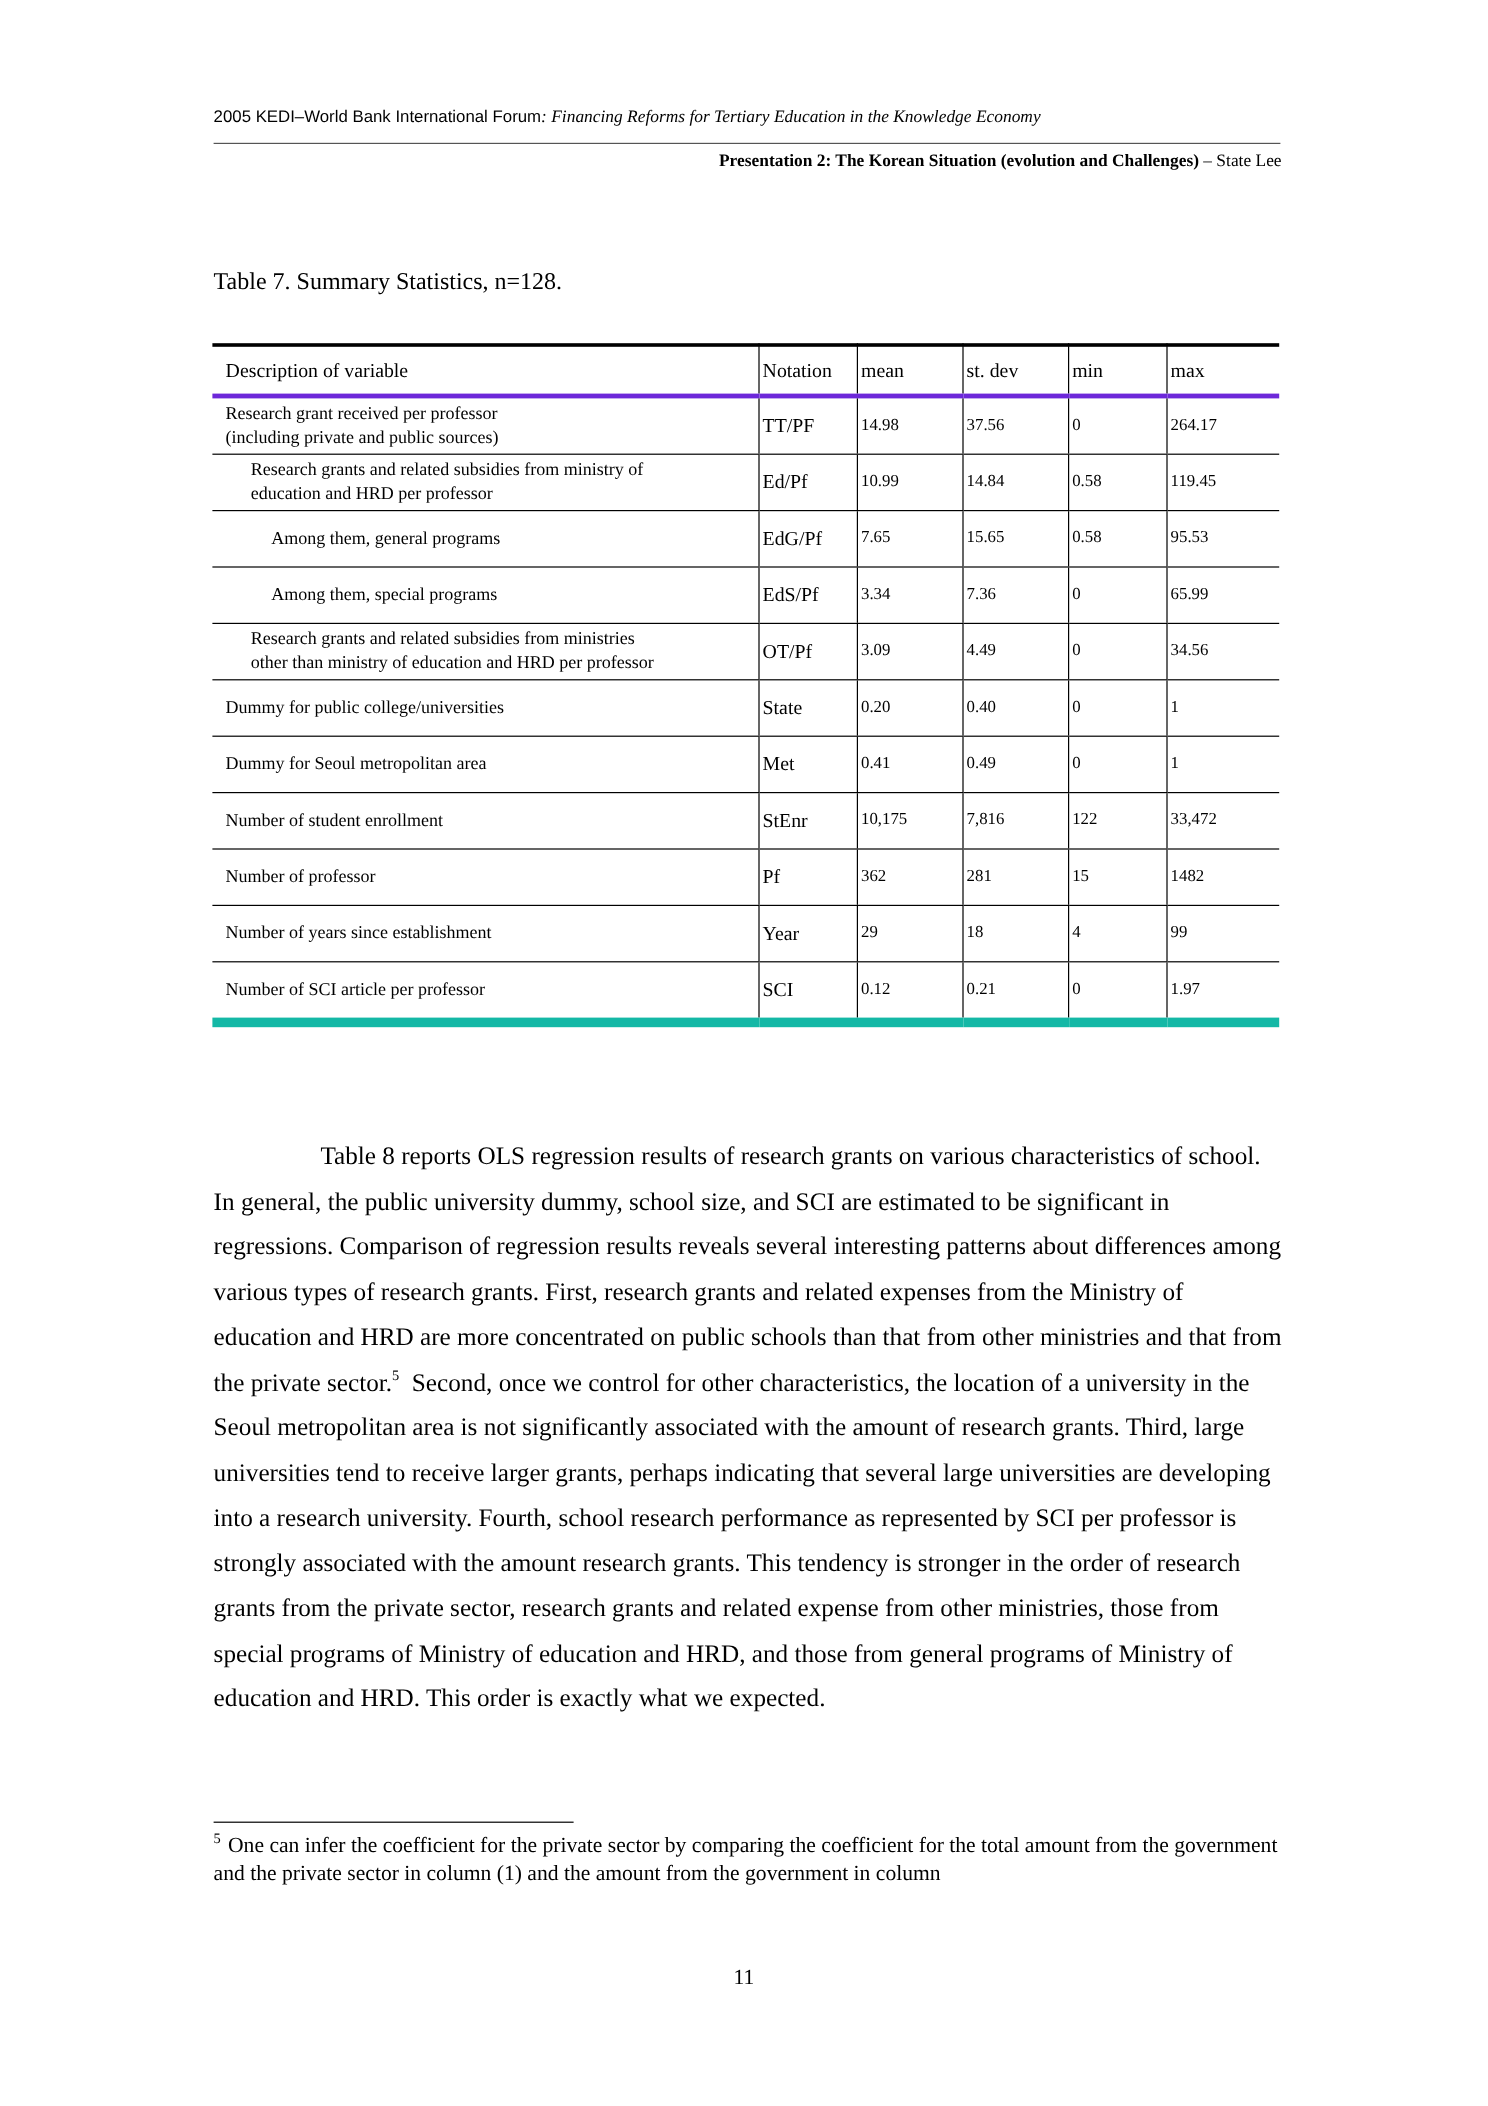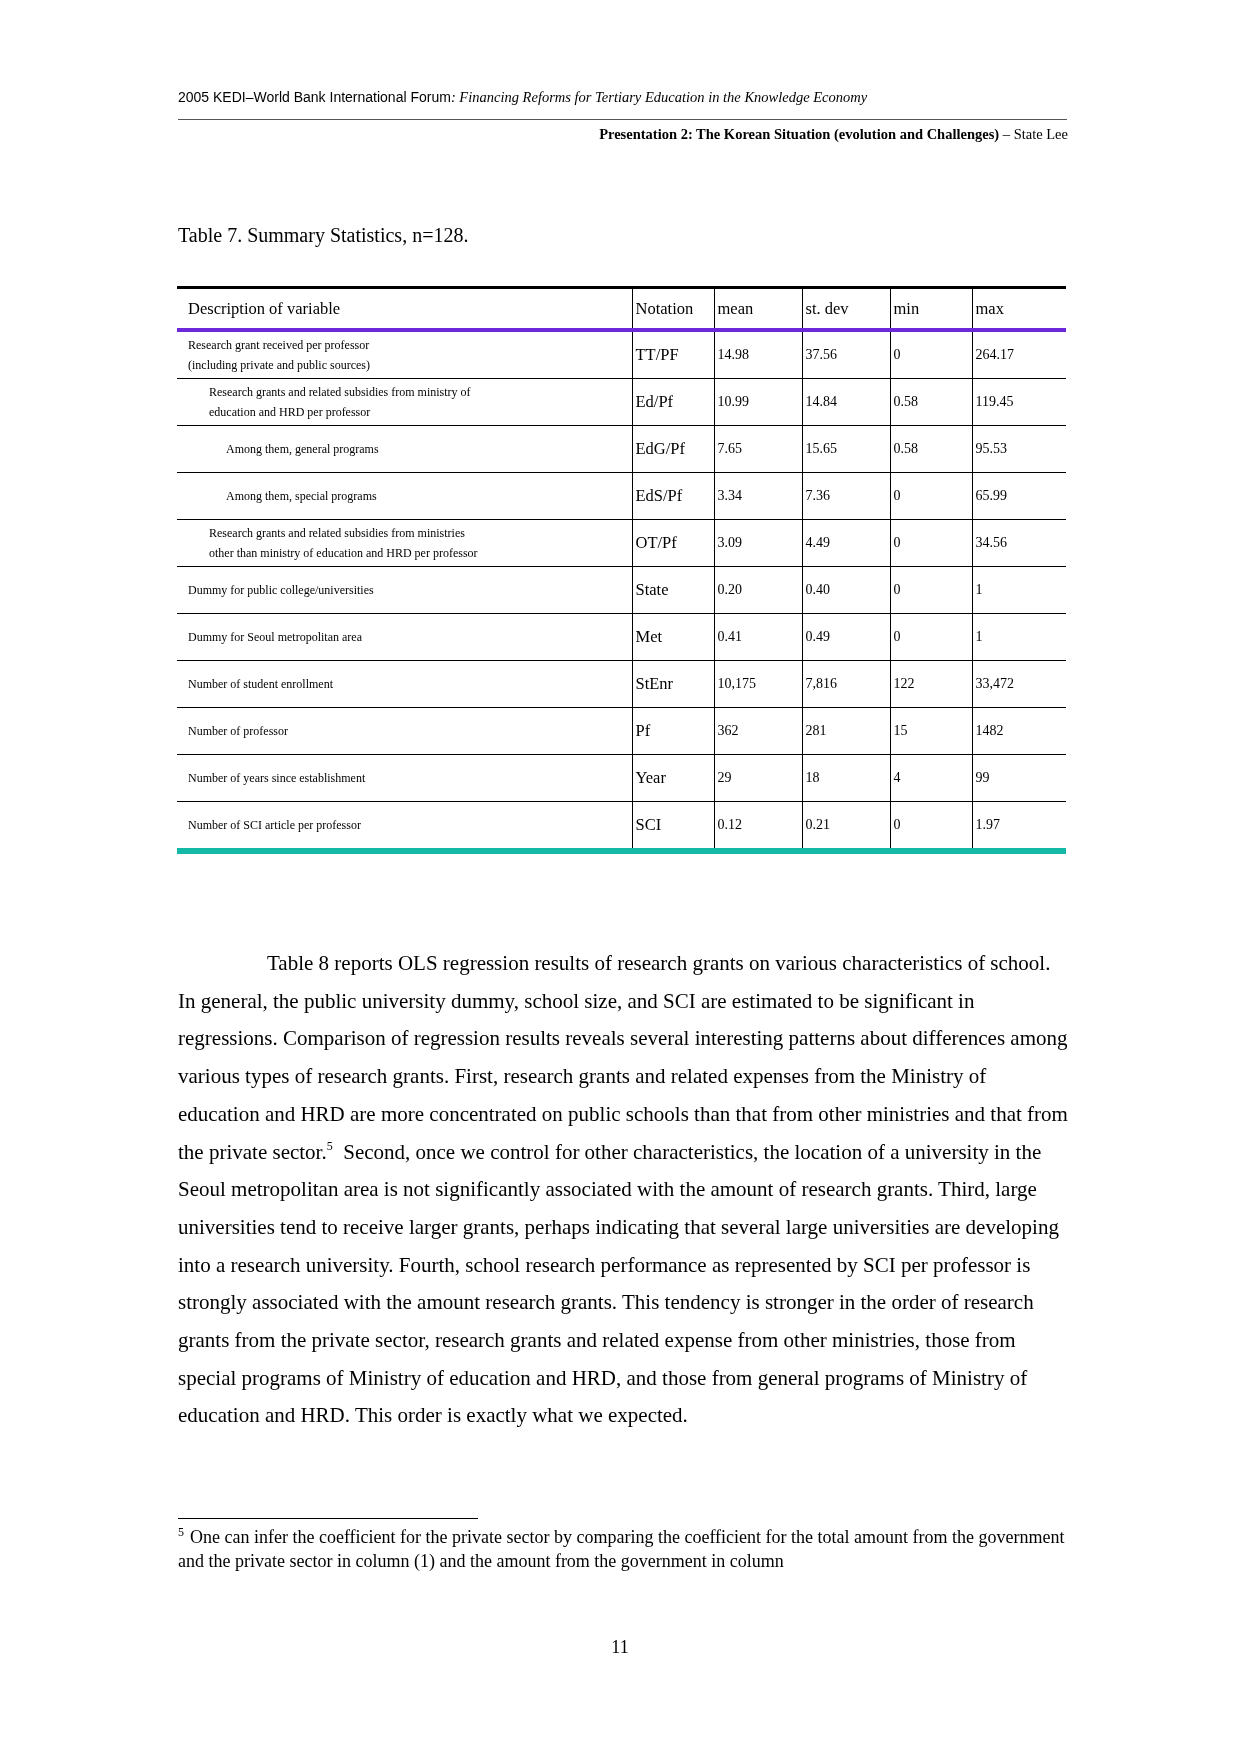--- a/index.html
+++ b/index.html
@@ -79,24 +79,24 @@
     }
     table.stats thead th {
       height: 39px;
       font-size: 16.5px;
       border-bottom: 4px solid #6d28d9;
     }
     table.stats tbody td {
       height: 46px;
     }
     table.stats tbody tr.last td {
-      border-bottom: 6px solid #14b8a6;
+      border-bottom: 8px solid #14b8a6;
     }
     td.desc {
-      font-size: 12px;
+      font-size: 15px;
       line-height: 20px;
     }
     td.desc.indent1 { padding-left: 32px !important; }
     td.desc.indent2 { padding-left: 49px !important; }
     td.nota {
       font-size: 16.5px;
     }
     td.num {
       font-size: 14px;
     }

